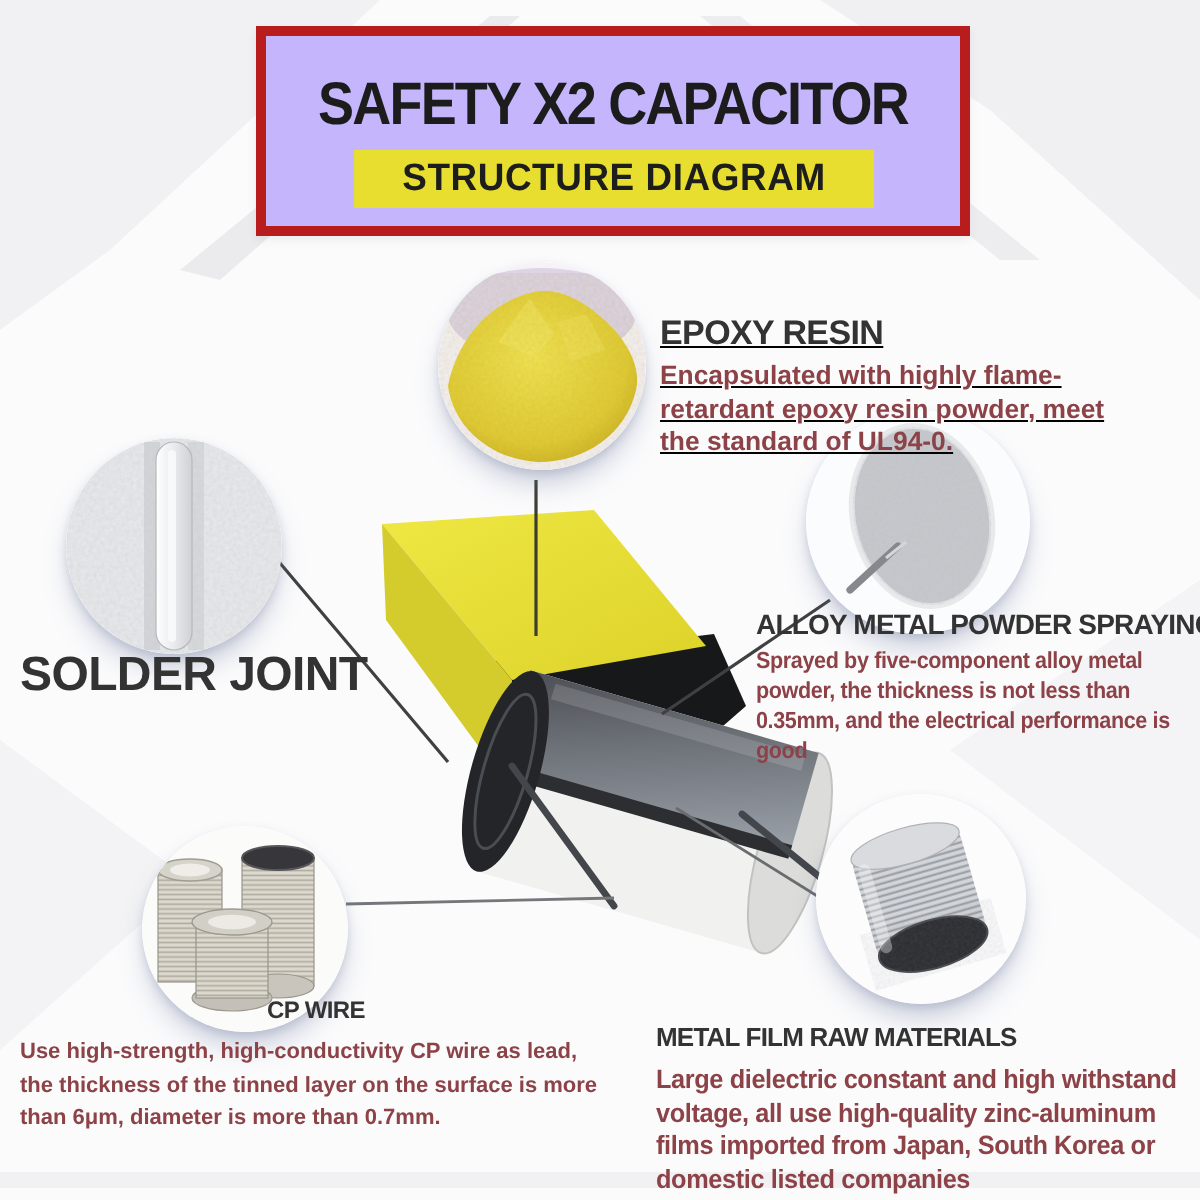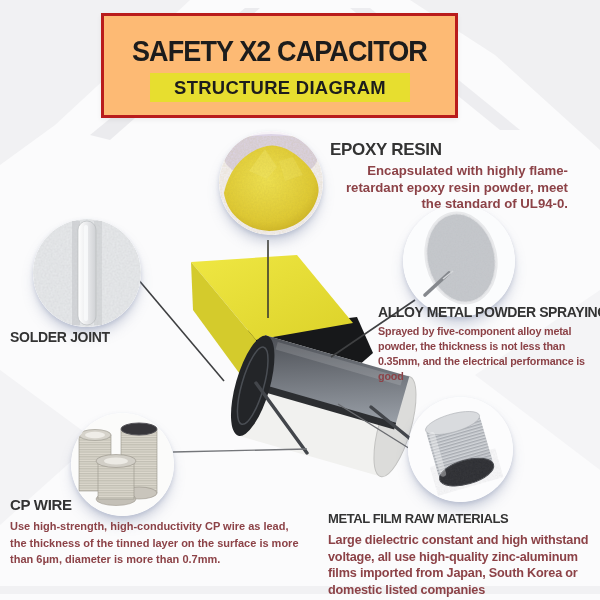--- a/index.html
+++ b/index.html
@@ -6,22 +6,22 @@
   #canvas{
     position:relative;width:600px;height:600px;overflow:hidden;
     background:#fbfbfc;
     font-family:"Liberation Sans", sans-serif;
   }
   #bg{position:absolute;left:0;top:0;z-index:0;}
   #cap-art{position:absolute;left:0;top:0;z-index:2;}
 
   
   .title-card{
-    position:absolute;left:101px;top:13px;width:357px;height:105px;
-    background:#fdba74;border:3px solid #b91c1c;box-sizing:border-box;
+    position:absolute;left:128px;top:13px;width:357px;height:105px;
+    background:#c4b5fd;border:5px solid #b91c1c;box-sizing:border-box;
     box-shadow:0 2px 5px rgba(0,0,0,.06);
     z-index:3;text-align:center;
   }
   .title-card h1{
     margin:18px 0 0 0;font-size:30px;font-weight:800;color:var(--title-text);
     letter-spacing:-1px;transform:scaleX(.9);transform-origin:center;
     white-space:nowrap;
   }
   .title-sub{
     display:inline-block;margin-top:5px;width:268px;height:29px;line-height:29px;
@@ -42,32 +42,32 @@
   #ph-cpwire{left:71px;top:413px;width:103px;height:103px;}
   #ph-film{left:408px;top:397px;width:105px;height:105px;}
 
   
   .section{position:absolute;z-index:5;}
   .section h2{
     margin:0;color:var(--heading-text);font-weight:800;letter-spacing:-.3px;
     white-space:nowrap;
   }
   .section p{margin:2px 0 0 0;color:var(--body-text);font-weight:700;}
-  #sec-epoxy{left:330px;top:139px;width:240px;}
+  #sec-epoxy{left:330px;top:156px;width:240px;text-decoration:underline;}
   #sec-epoxy h2{font-size:17px;line-height:22px;}
-  #sec-epoxy p{font-size:13.2px;line-height:16.5px;width:238px;text-align:right;}
+  #sec-epoxy p{font-size:13.2px;line-height:16.5px;width:238px;}
   #sec-alloy{left:378px;top:303px;width:224px;}
   #sec-alloy h2{font-size:14px;line-height:18px;letter-spacing:-.4px;}
   #sec-alloy p{font-size:11.6px;line-height:15px;width:238px;
     transform:scaleX(.93);transform-origin:left top;letter-spacing:-.2px;}
   #sec-solder{left:10px;top:326px;width:232px;}
-  #sec-solder h2{font-size:14px;line-height:23px;}
+  #sec-solder h2{font-size:24px;line-height:23px;}
   #sec-solder p{font-size:13.4px;line-height:17px;width:228px;}
   #sec-cpwire{left:10px;top:494px;width:296px;}
-  #sec-cpwire h2{font-size:15px;line-height:22px;}
+  #sec-cpwire h2{font-size:12px;line-height:22px;text-align:center;}
   #sec-cpwire p{font-size:11px;line-height:16.5px;width:292px;}
   #sec-film{left:328px;top:494px;width:270px;}
   #sec-film h2{font-size:13px;line-height:22px;letter-spacing:-.4px;margin-top:14px;}
   #sec-film p{font-size:13.2px;line-height:16.5px;width:276px;
     transform:scaleX(.96);transform-origin:left top;letter-spacing:-.2px;}
 </style>
 </head>
 <body>
 
 <div id="canvas">

